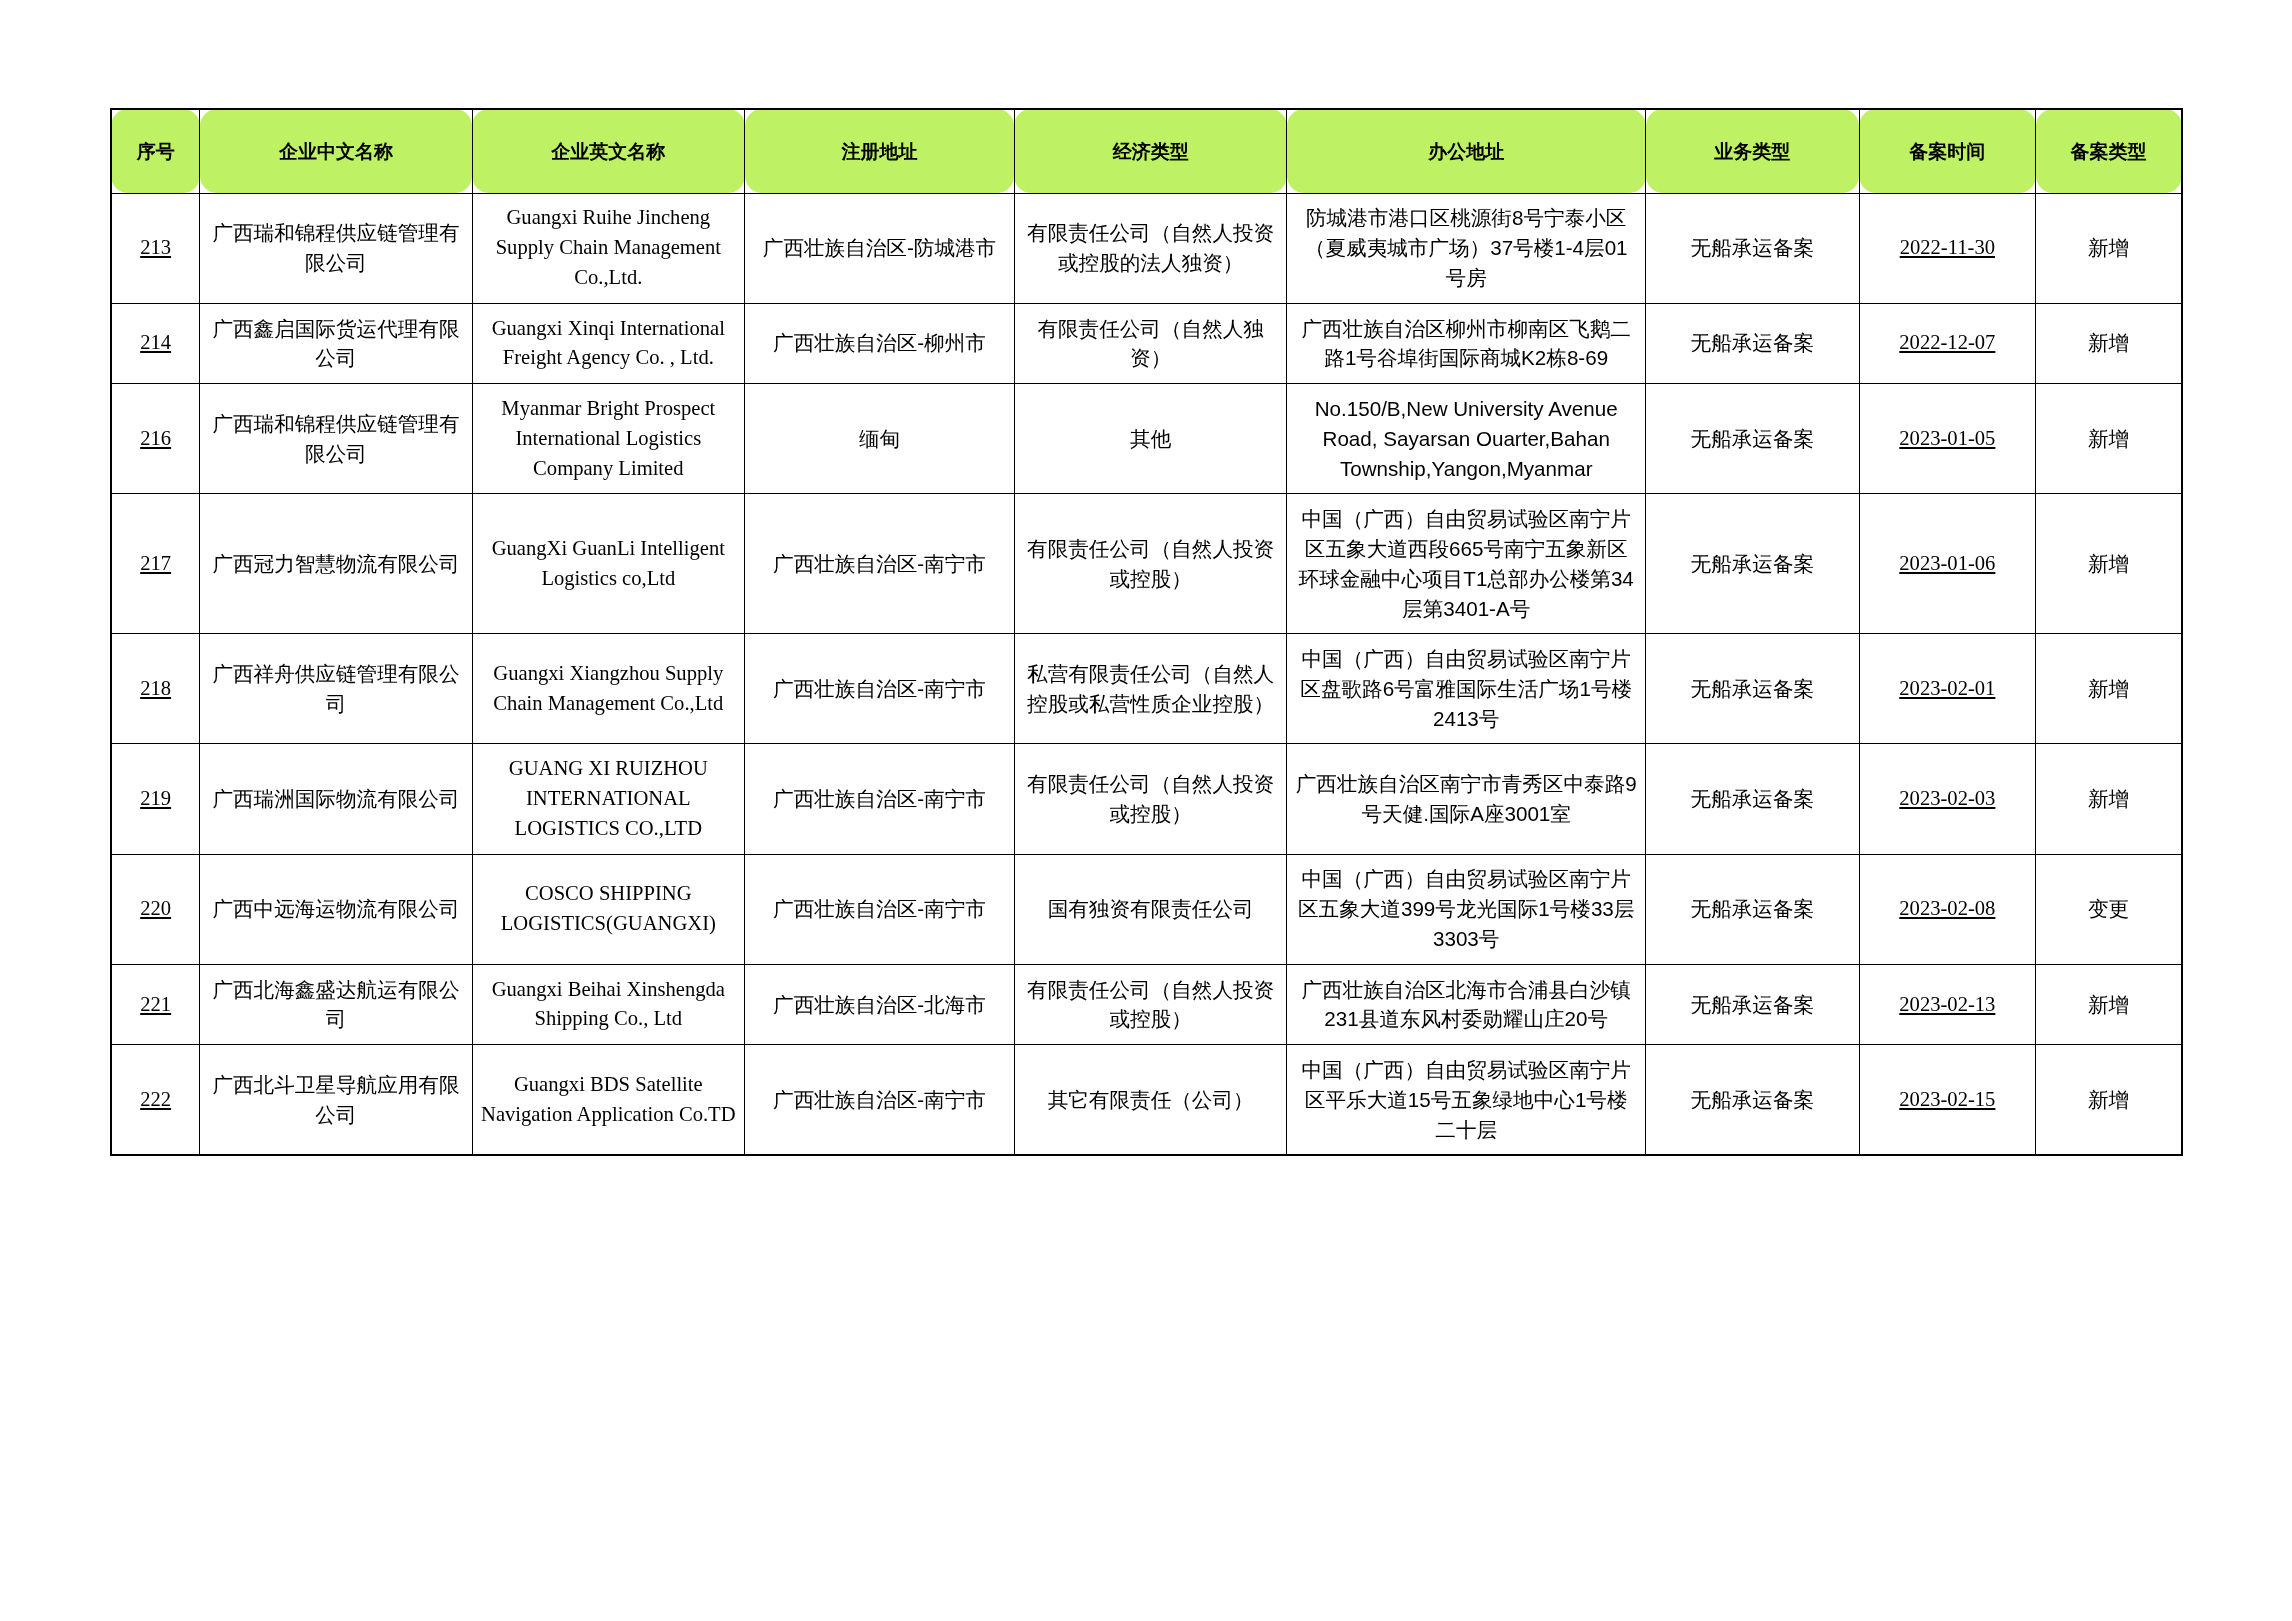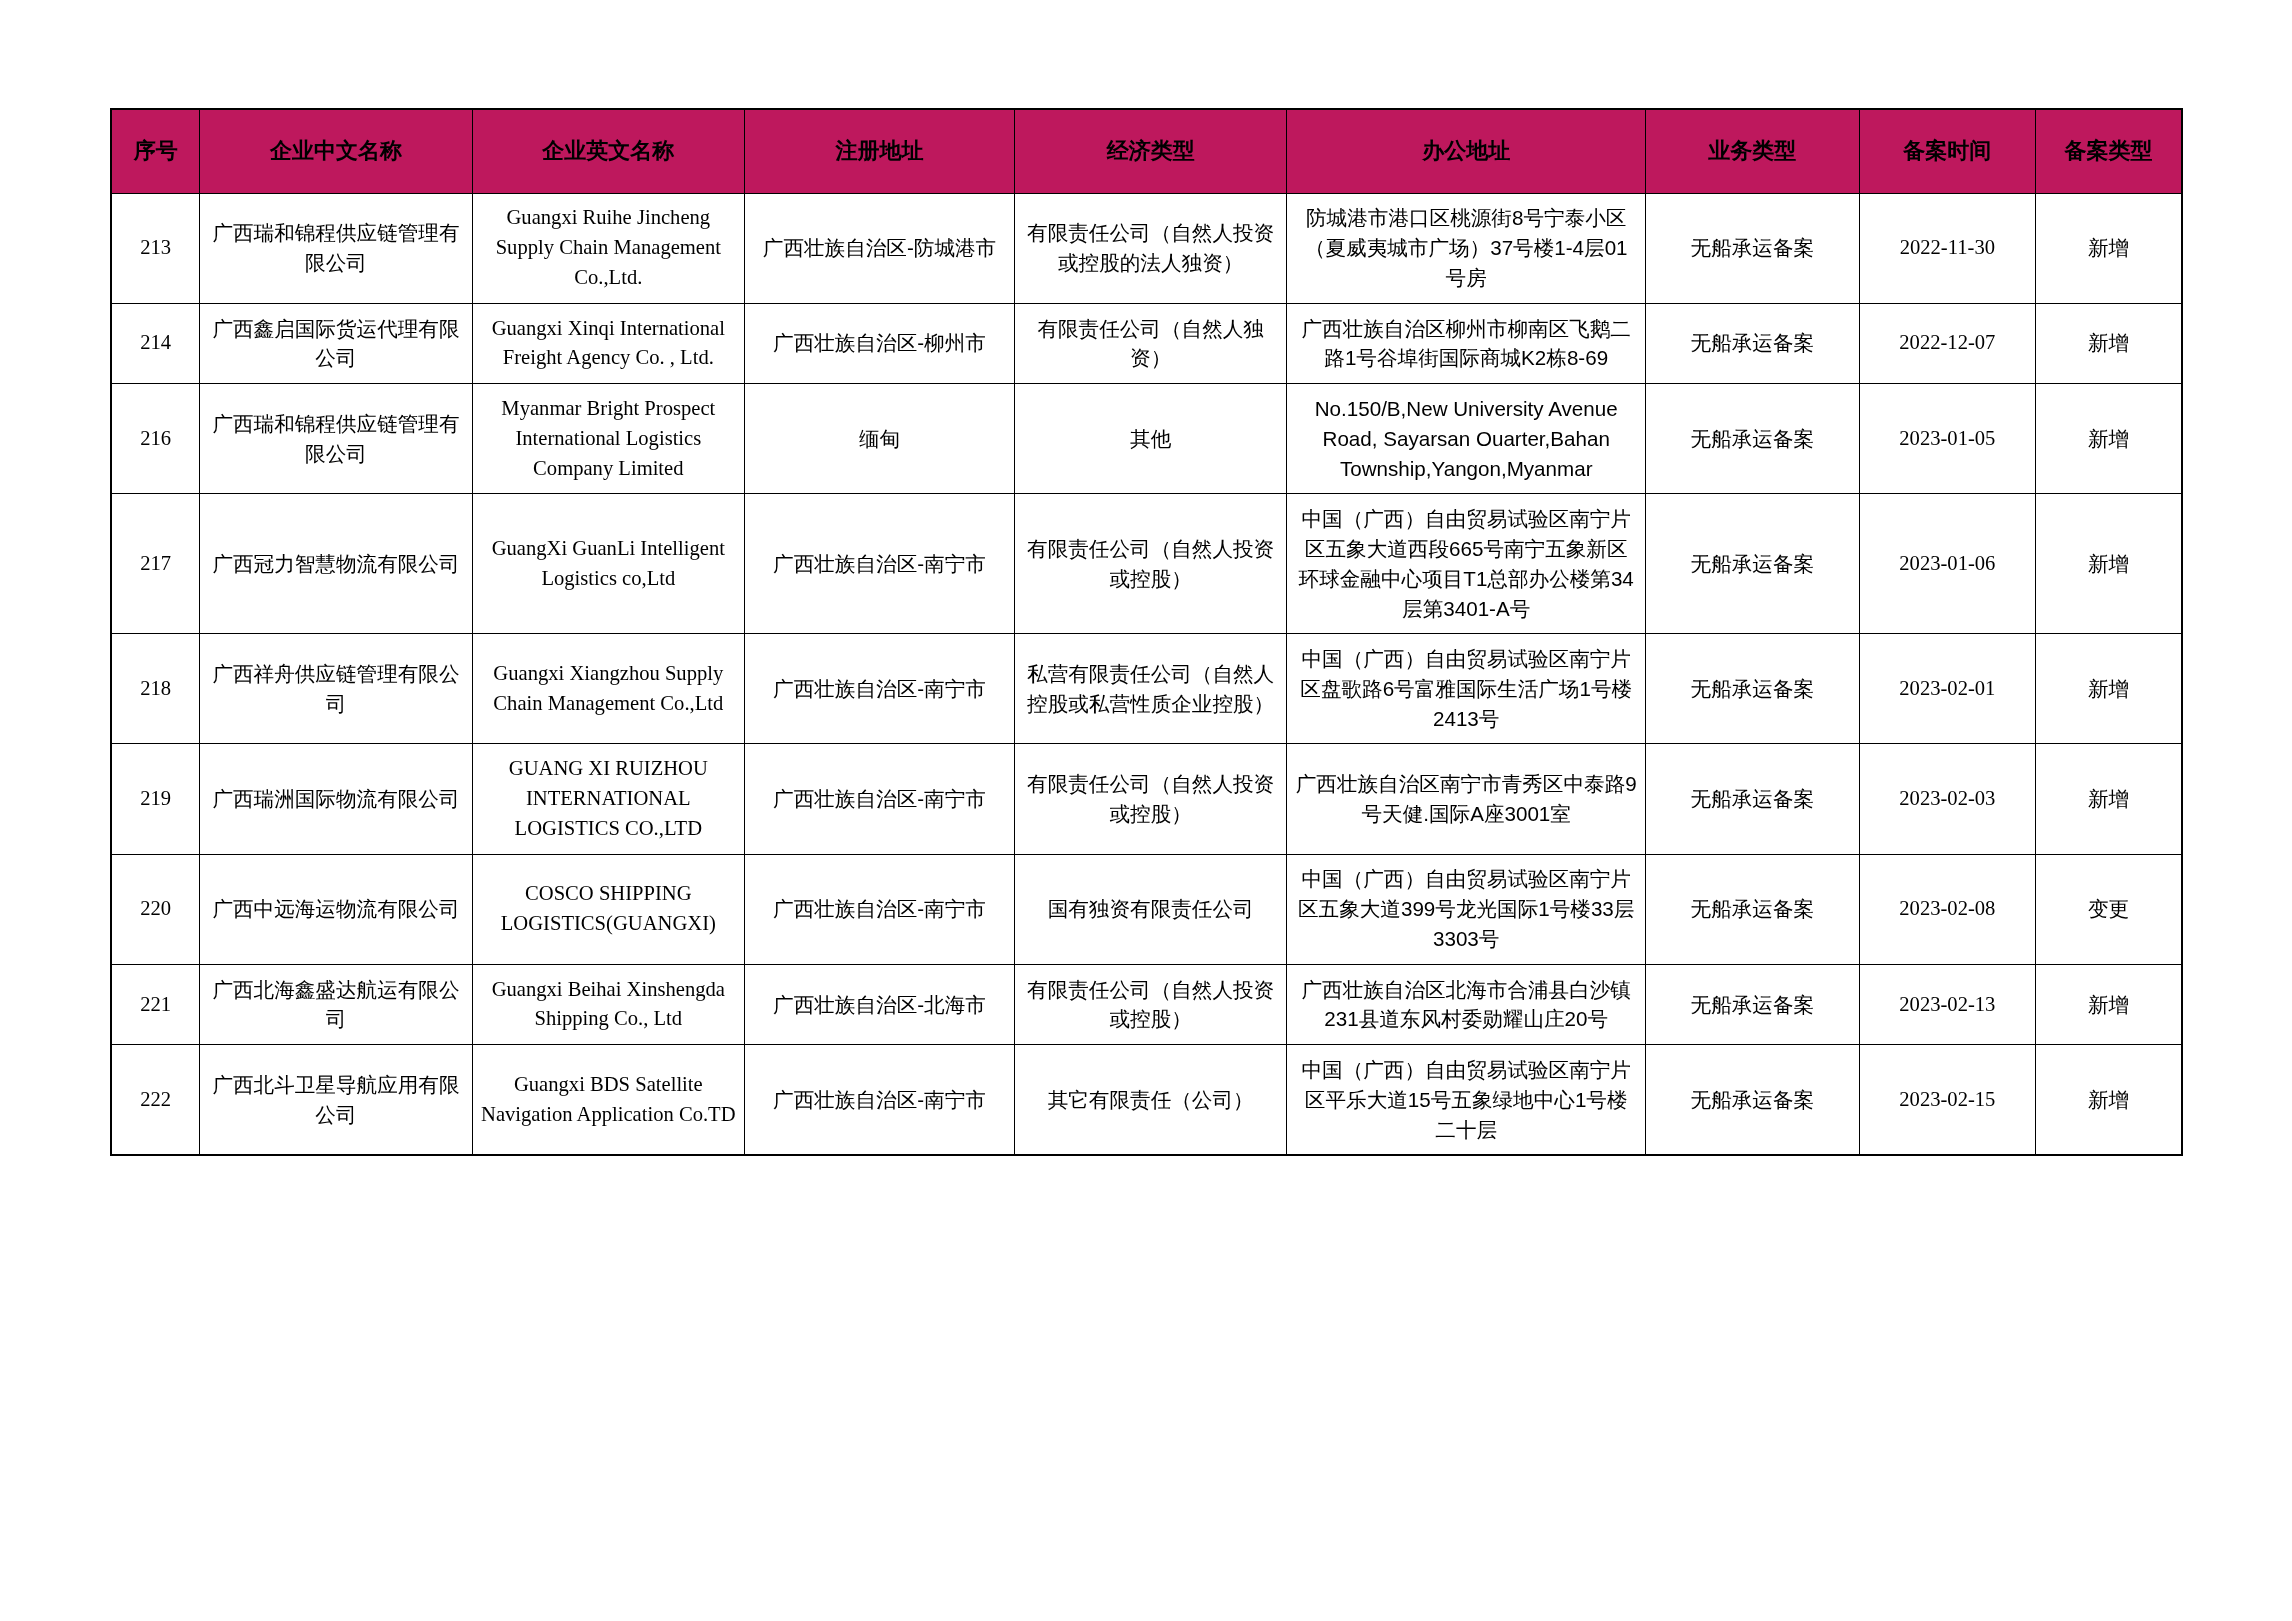--- a/index.html
+++ b/index.html
@@ -31,37 +31,39 @@
     border: 1px solid #000000;
     padding: 9.8px 7.8px;
     text-align: center;
     vertical-align: middle;
     font-size: 20.6px;
     line-height: 1.45;
     word-wrap: break-word;
     overflow-wrap: break-word;
   }
   table.reg-table thead th {
-    background: #be185d;
+    background: #bef264;
     font-weight: bold;
-    font-size: 22px;
+    font-size: 19px;
     height: 63px;
     font-family: "Liberation Sans", "DejaVu Sans", sans-serif;
+    border-radius: 17px;
   }
   td.cn-text,
   th.cn-text {
     font-family: "Liberation Sans", "DejaVu Sans", sans-serif;
   }
   td.en-text {
     font-family: "Liberation Serif", "DejaVu Serif", serif;
     font-size: 20.6px;
   }
   td.num {
     font-family: "Liberation Serif", "DejaVu Serif", serif;
     font-size: 21.6px;
+    text-decoration: underline;
   }
   td.addr {
     font-family: "Liberation Sans", "DejaVu Sans", sans-serif;
     text-align: center;
   }
   
   col.c-idx     { width: 74px; }
   col.c-cnname  { width: 227px; }
   col.c-enname  { width: 227px; }
   col.c-regaddr { width: 225px; }

